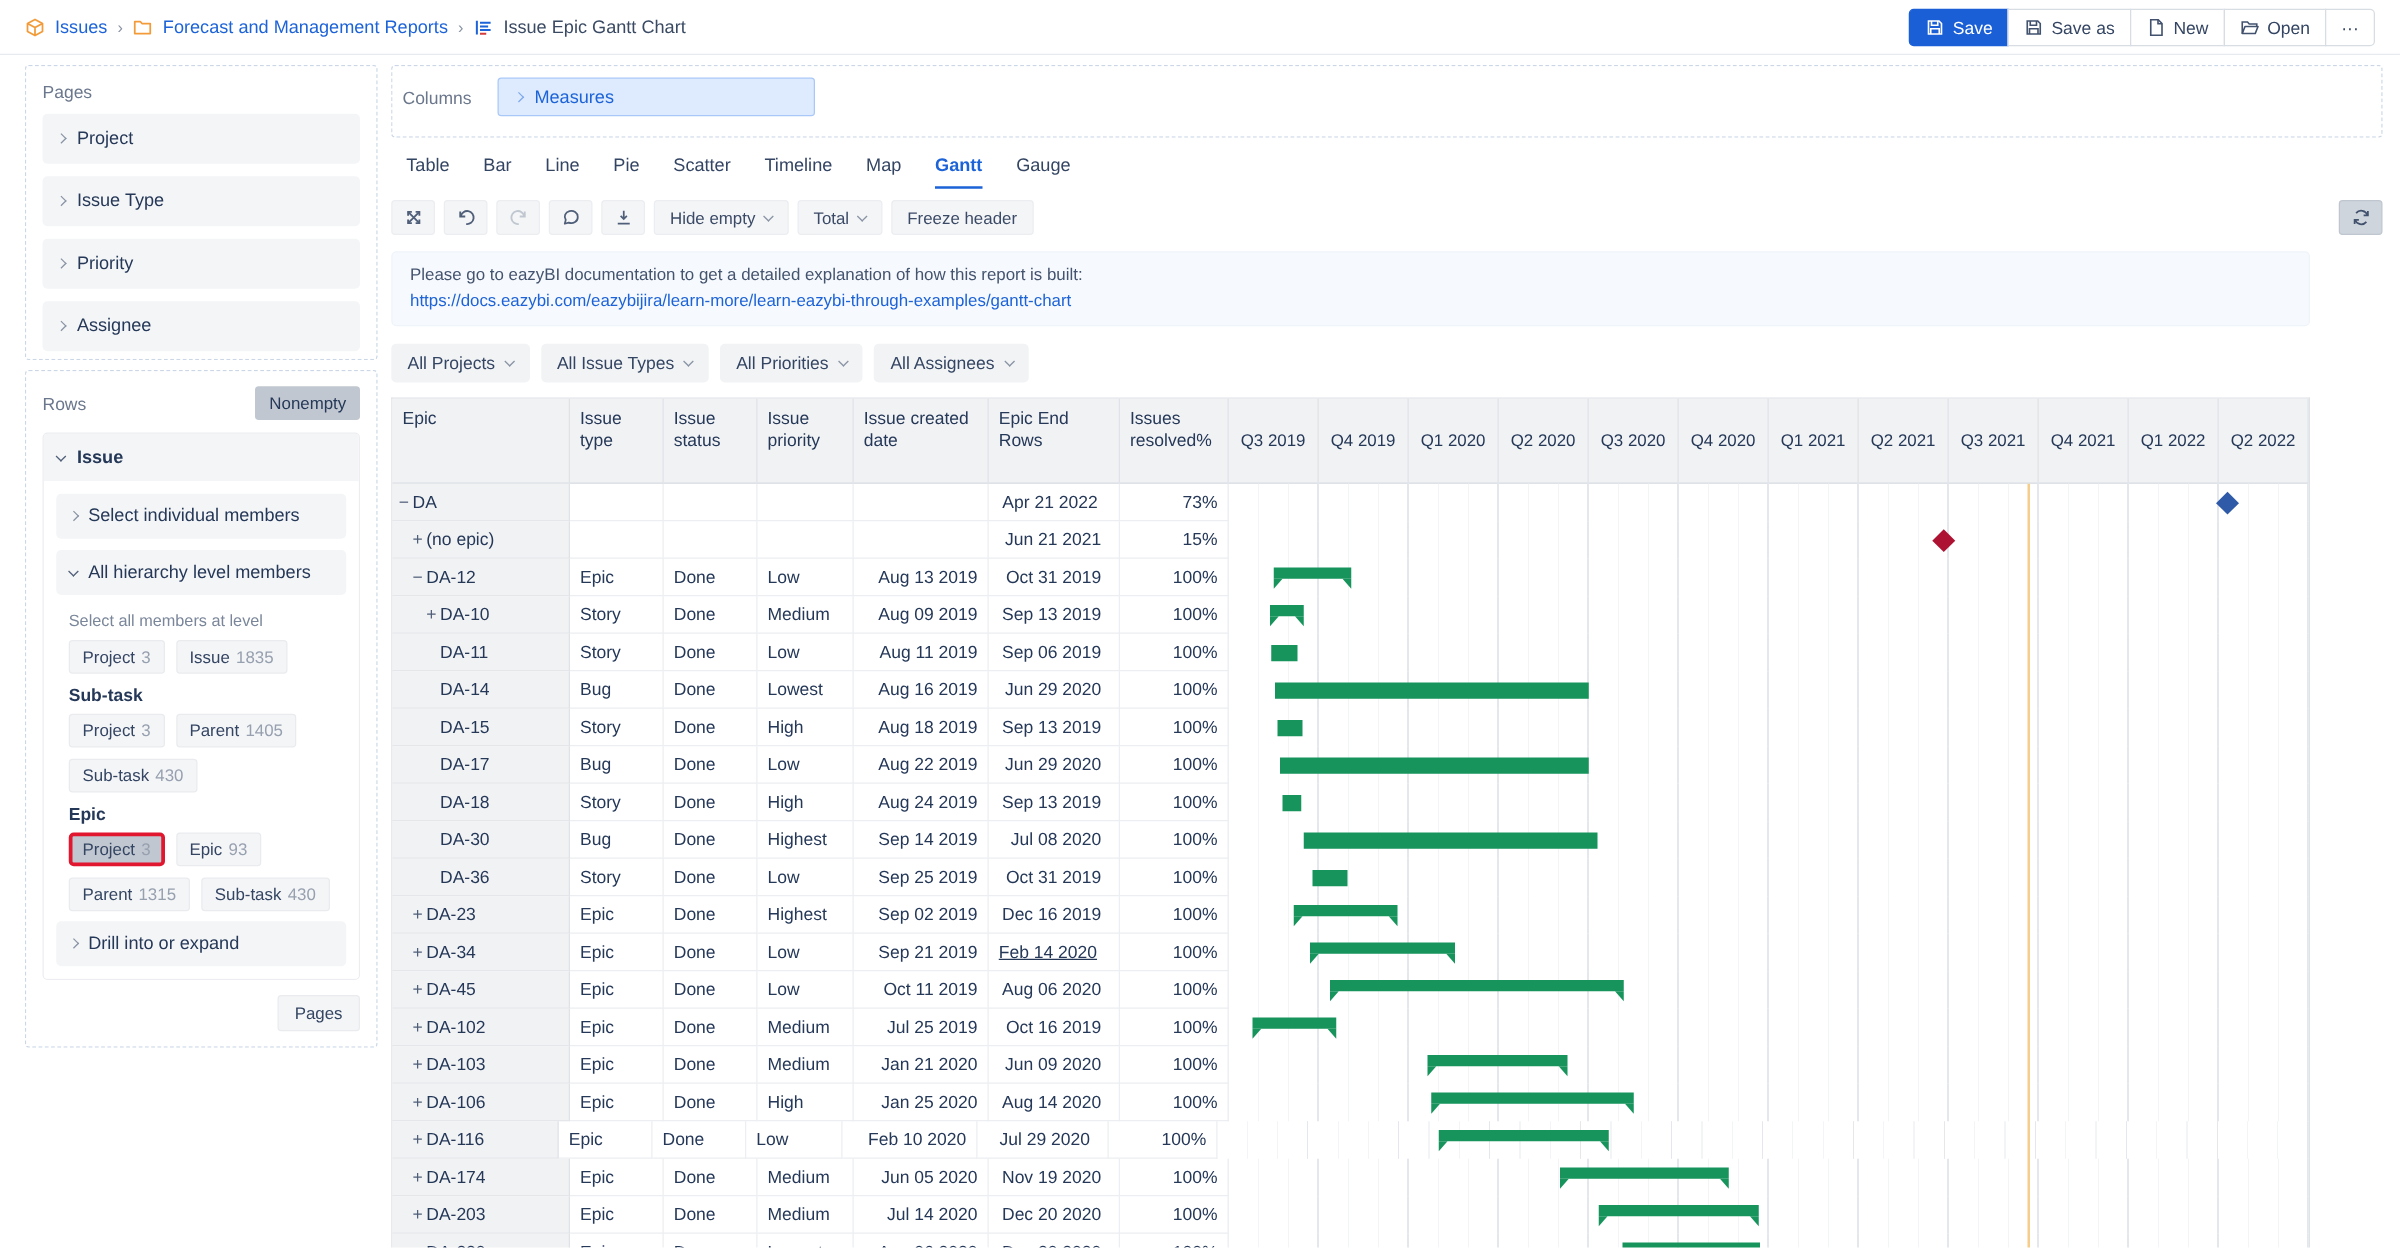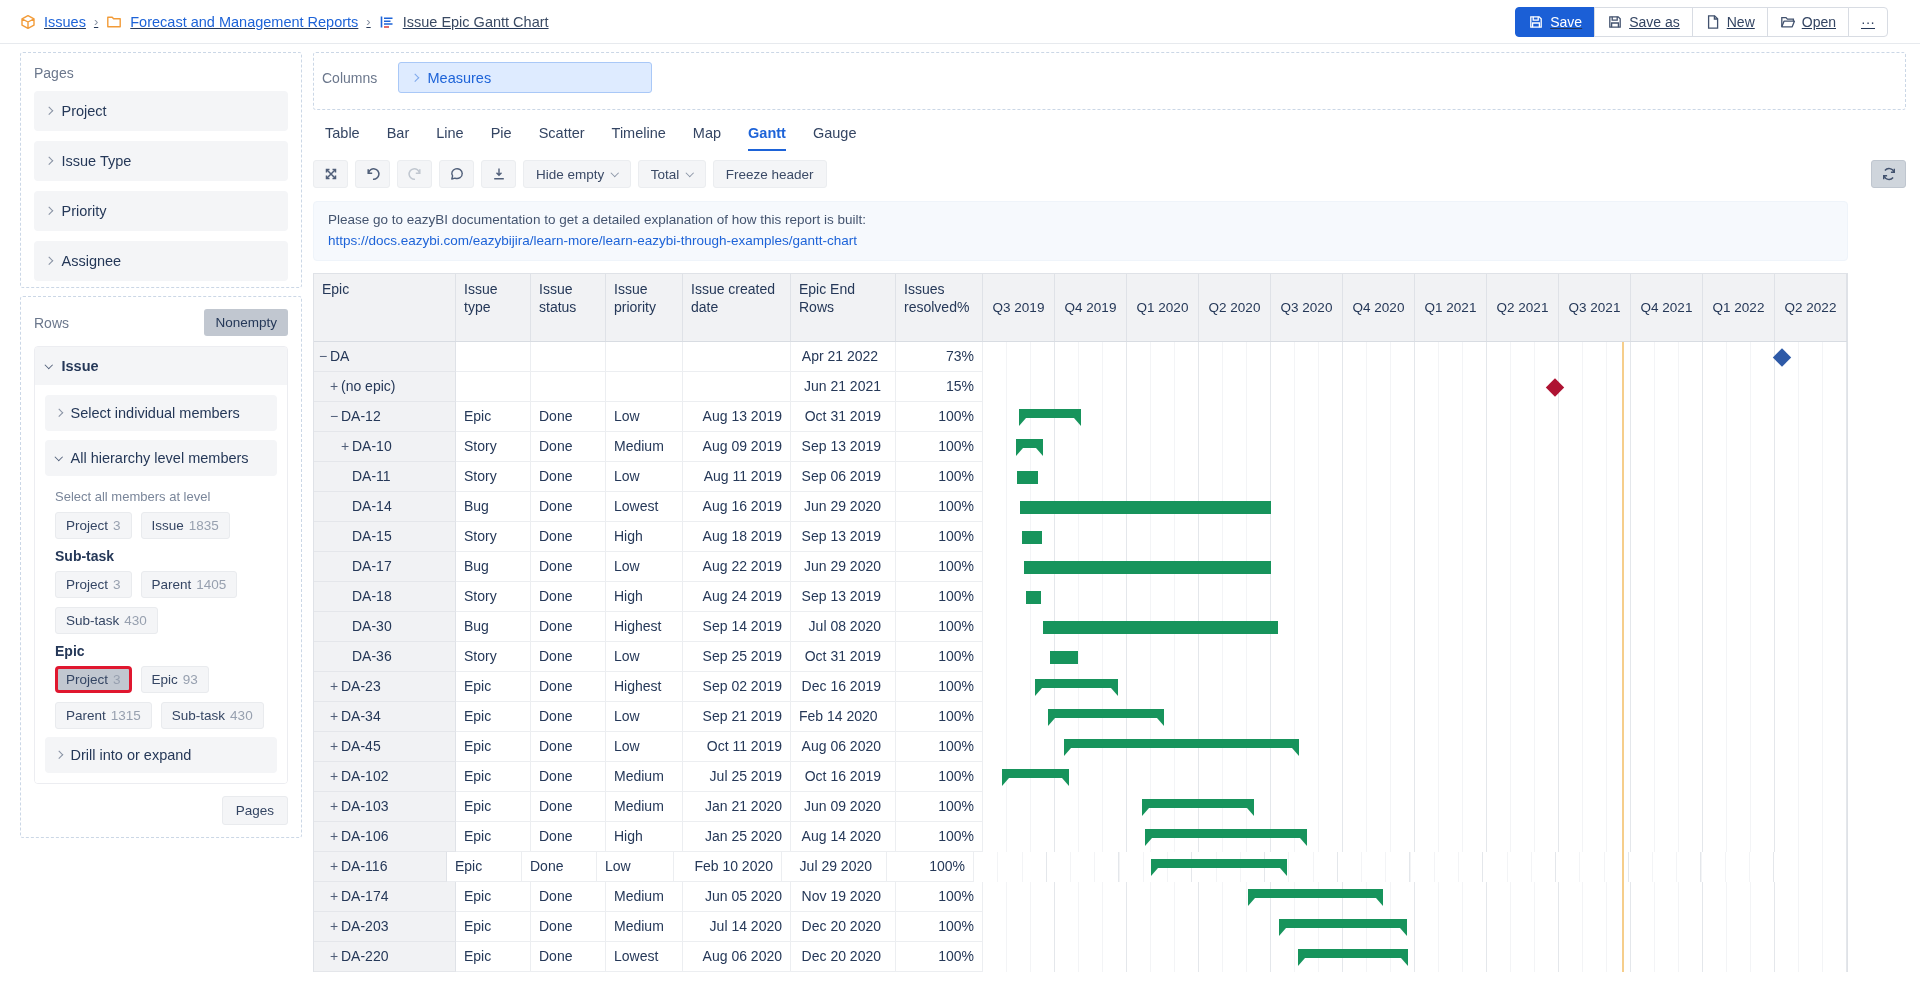--- a/index.html
+++ b/index.html
@@ -1,21 +1,21 @@
 <!DOCTYPE html>
 <html><head>
 <meta charset="utf-8">
 <style>
   * { margin:0; padding:0; box-sizing:border-box; }
   html,body { width:1920px; height:998px; overflow:hidden; background:#fff;
     font-family:"Liberation Sans", sans-serif; color:#253858; }
 
   
   .topbar { height:44px; display:flex; align-items:center; justify-content:space-between;
-    padding:0 32px 0 20px; border-bottom:1px solid #E7EAEE; background:#fff;text-decoration:underline; }
+    padding:0 20px 0 20px; border-bottom:1px solid #E7EAEE; background:#fff; }
   .crumbs { display:flex; align-items:center; gap:8px; font-size:14.5px; }
   .crumb-link { color:#1D63D8; text-decoration:none; cursor:pointer; }
   .crumb-current { color:#3A4A63; }
   .crumb-sep { color:#8993A4; font-size:13px; }
   .top-actions { display:flex; align-items:stretch; height:30px; }
   .tbtn { display:flex; align-items:center; gap:6px; padding:0 12px; font-size:14px;
     background:#fff; border:1px solid #D8DCE3; color:#344563; cursor:pointer; margin-left:-1px; }
   .tbtn.last { border-radius:0 4px 4px 0; }
   .tbtn.primary { background:#1B5FD6; border-color:#1B5FD6; color:#fff; border-radius:4px 0 0 4px; }
   .tbtn svg { display:block; }
@@ -350,20 +350,38 @@
           <path d="M13.3 2.8v3.4h-3.4 M2.7 13.2V9.8h3.4" fill="none" stroke="#42526E" stroke-width="1.4"></path>
         </svg>
       </div>
     </div>
 
     <div class="notice">
       <span>Please go to eazyBI documentation to get a detailed explanation of how this report is built:</span><br>
       <a href="#">https://docs.eazybi.com/eazybijira/learn-more/learn-eazybi-through-examples/gantt-chart</a>
     </div>
 
+    <div class="filters" id="filters">
+        <button class="fpill">
+          <span>All Projects</span>
+          <span class="chev down sm"></span>
+        </button>
+        <button class="fpill">
+          <span>All Issue Types</span>
+          <span class="chev down sm"></span>
+        </button>
+        <button class="fpill">
+          <span>All Priorities</span>
+          <span class="chev down sm"></span>
+        </button>
+        <button class="fpill">
+          <span>All Assignees</span>
+          <span class="chev down sm"></span>
+        </button>
+      </div>
 
     <div class="gtable">
       <div class="thead" id="thead">
           <div class="th" style="width: 142px; flex: 0 0 auto;">Epic</div>
           <div class="th" style="width: 75px; flex: 0 0 auto;">Issue type</div>
           <div class="th" style="width: 75px; flex: 0 0 auto;">Issue status</div>
           <div class="th" style="width: 77px; flex: 0 0 auto;">Issue priority</div>
           <div class="th" style="width: 108px; flex: 0 0 auto;">Issue created date</div>
           <div class="th" style="width: 105px; flex: 0 0 auto;">Epic End Rows</div>
           <div class="th" style="width: 87px; flex: 0 0 auto;">Issues resolved%</div>
@@ -524,21 +542,21 @@
             <div class="gcell">
               <div class="gbar summary" style="left: 6%; width: 9.6%; --c: #17945C;"></div>
             </div>
           </div>
           <div class="trow">
             <div class="td epic" style="width: 142px; flex: 0 0 auto; padding-left: 16px;"><span class="expander">+</span><span>DA-34</span></div>
             <div class="td " style="width: 75px; flex: 0 0 auto;">Epic</div>
             <div class="td " style="width: 75px; flex: 0 0 auto;">Done</div>
             <div class="td " style="width: 77px; flex: 0 0 auto;">Low</div>
             <div class="td rt" style="width: 108px; flex: 0 0 auto;">Sep 21 2019</div>
-            <div class="td rt" style="width: 105px; flex: 0 0 auto; padding-right: 31px;">Feb 14 2020</div>
+            <div class="td rt" style="width: 105px; flex: 0 0 auto; padding-right: 31px; text-decoration: underline;">Feb 14 2020</div>
             <div class="td rt" style="width: 87px; flex: 0 0 auto;">100%</div>
             <div class="gcell">
               <div class="gbar summary" style="left: 7.5%; width: 13.4%; --c: #17945C;"></div>
             </div>
           </div>
           <div class="trow">
             <div class="td epic" style="width: 142px; flex: 0 0 auto; padding-left: 16px;"><span class="expander">+</span><span>DA-45</span></div>
             <div class="td " style="width: 75px; flex: 0 0 auto;">Epic</div>
             <div class="td " style="width: 75px; flex: 0 0 auto;">Done</div>
             <div class="td " style="width: 77px; flex: 0 0 auto;">Low</div>

